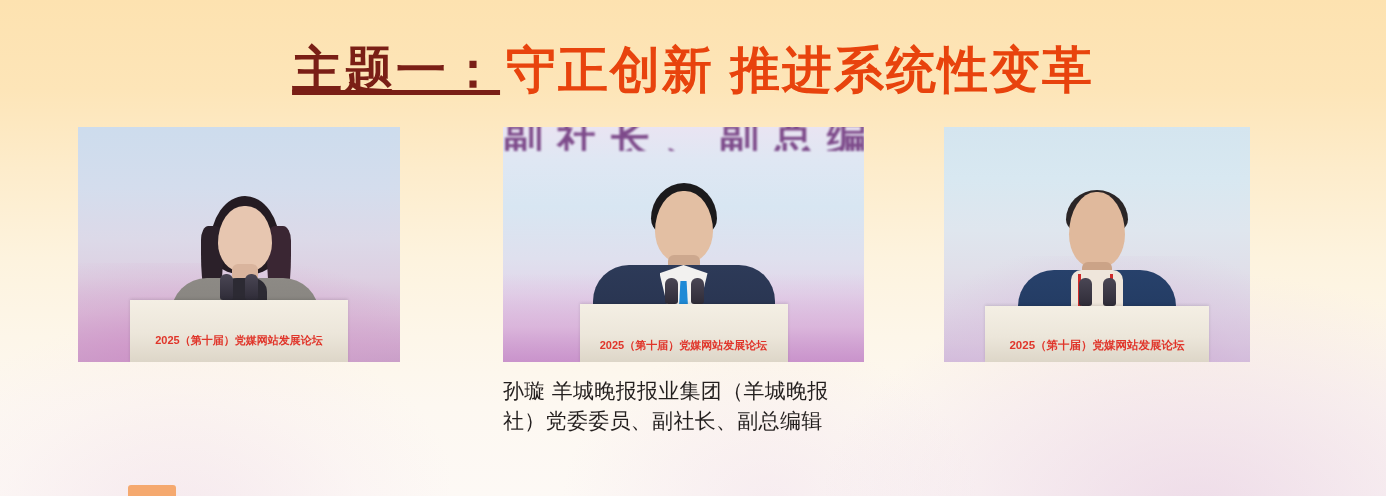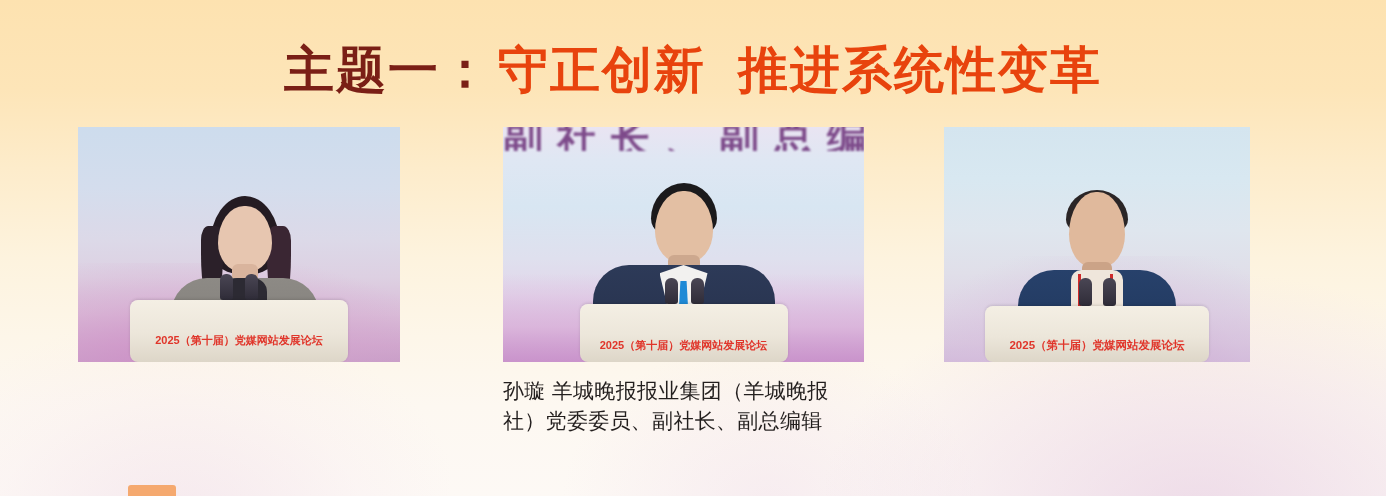--- a/index.html
+++ b/index.html
@@ -67,26 +67,26 @@
     text-align: center;
     white-space: nowrap;
     font-size: 50px;
     font-weight: bold;
     letter-spacing: 2px;
     line-height: 60px;
   }
   .title-part-a {
     color: #7a1f16;
     font-weight: bold;
+    text-decoration: underline;
   }
   .title-part-b {
     color: #e8430d;
     font-weight: bold;
     margin-left: 6px;
-    font-family: Liberation Mono, monospace;
   }
 
   
   .cards {
     position: absolute;
     left: 0;
     top: 127px;
     width: 1386px;
     height: 340px;
   }
@@ -226,21 +226,20 @@
   .podium {
     position: absolute;
     left: 50%;
     transform: translateX(-50%);
     bottom: 0;
     background: linear-gradient(180deg, #f4efe4 0%, #ece6da 55%, #ddd6c8 100%);
     box-shadow: 0 -1px 3px rgba(0,0,0,0.12);
     display: flex;
     align-items: center;
     justify-content: center;
-    border-radius: 8px;
   }
   .podium-text {
     color: #e0352a;
     font-weight: bold;
     white-space: nowrap;
     letter-spacing: 0px;
   }
   .mic {
     position: absolute;
     width: 13px;

